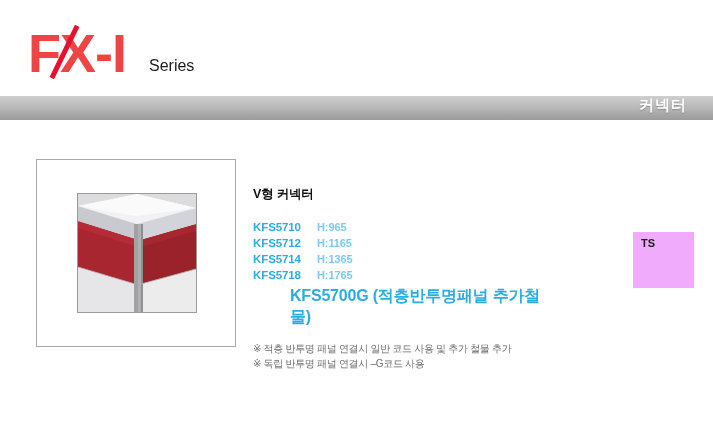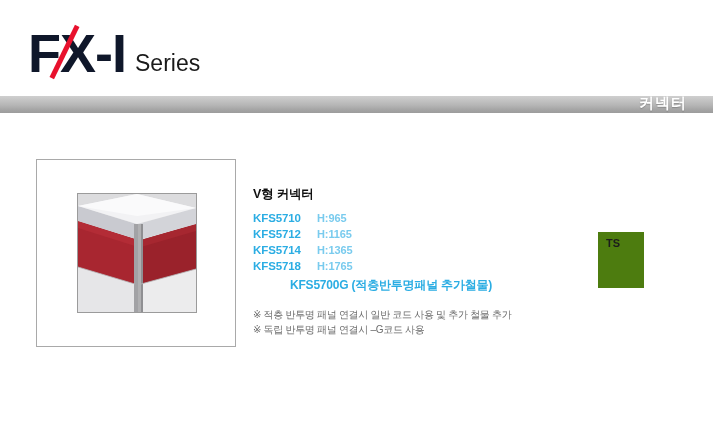--- a/index.html
+++ b/index.html
@@ -23,61 +23,61 @@
     height: 56px;
     display: flex;
     align-items: baseline;
   }
   .logo-mark {
     position: relative;
     font-family: "Liberation Sans", "DejaVu Sans", sans-serif;
     font-size: 54px;
     font-weight: 700;
     letter-spacing: -1px;
-    color: #0f172a;
+    color: #ef4444;
     line-height: 1;
     display: inline-block;
   }
   .logo-slash {
     position: absolute;
     left: 34px;
     top: -3px;
     width: 5px;
     height: 58px;
     background: #e8112d;
     transform: rotate(26deg);
     transform-origin: center;
     pointer-events: none;
   }
   .logo-series {
     font-family: "Liberation Sans", "DejaVu Sans", sans-serif;
-    font-size: 23px;
+    font-size: 16px;
     font-weight: 400;
     color: #1a1a1a;
     letter-spacing: 0px;
-    margin-left: 9px;
+    margin-left: 23px;
     position: relative;
     top: -1px;
   }
 
   
   #section-bar {
     position: absolute;
     left: 0;
     top: 96px;
     width: 713px;
-    height: 17px;
+    height: 24px;
     background: linear-gradient(to bottom,
         #cfcfcf 0%,
         #c2c2c2 28%,
         #b5b5b5 55%,
         #a6a6a6 78%,
         #9c9c9c 100%);
     display: flex;
-    align-items: flex-end;
+    align-items: flex-start;
     justify-content: flex-end;
   }
   #section-bar .bar-title {
     color: #ffffff;
     font-size: 15px;
     font-weight: 700;
     letter-spacing: 1px;
     margin-right: 26px;
     text-shadow: 0 1px 1px rgba(90,90,90,0.45);
   }
@@ -110,21 +110,21 @@
   #spec-block {
     position: absolute;
     left: 253px;
     top: 186px;
     width: 300px;
   }
   #spec-title {
     font-size: 12.5px;
     font-weight: 700;
     color: #111111;
-    margin-bottom: 9px;
+    margin-bottom: 18px;
     letter-spacing: -0.2px;
   }
   .spec-row {
     display: flex;
     align-items: baseline;
     height: 14px;
     margin-bottom: 2px;
   }
   .spec-code {
     width: 64px;
@@ -134,44 +134,44 @@
     letter-spacing: -0.1px;
   }
   .spec-height {
     font-size: 11px;
     font-weight: 700;
     color: #79cbee;
     letter-spacing: -0.1px;
   }
   #spec-extra {
     margin-top: 3px;
-    font-size: 12px;
+    font-size: 16px;
     font-weight: 700;
     color: #2badE3;
     letter-spacing: -0.2px;
     padding-left: 37px;
   }
   #spec-notes {
     margin-top: 13px;
   }
   .spec-note {
     font-size: 10px;
     color: #6b6b6b;
     line-height: 15px;
     letter-spacing: -0.3px;
   }
 
   
   #ts-swatch {
     position: absolute;
-    left: 598px;
+    left: 633px;
     top: 232px;
-    width: 46px;
+    width: 61px;
     height: 56px;
-    background: #4d7c0f;
+    background: #f0abfc;
   }
   #ts-swatch .ts-label {
     position: absolute;
     left: 8px;
     top: 5px;
     font-size: 11px;
     font-weight: 700;
     color: #1c1c1c;
   }
 </style>

